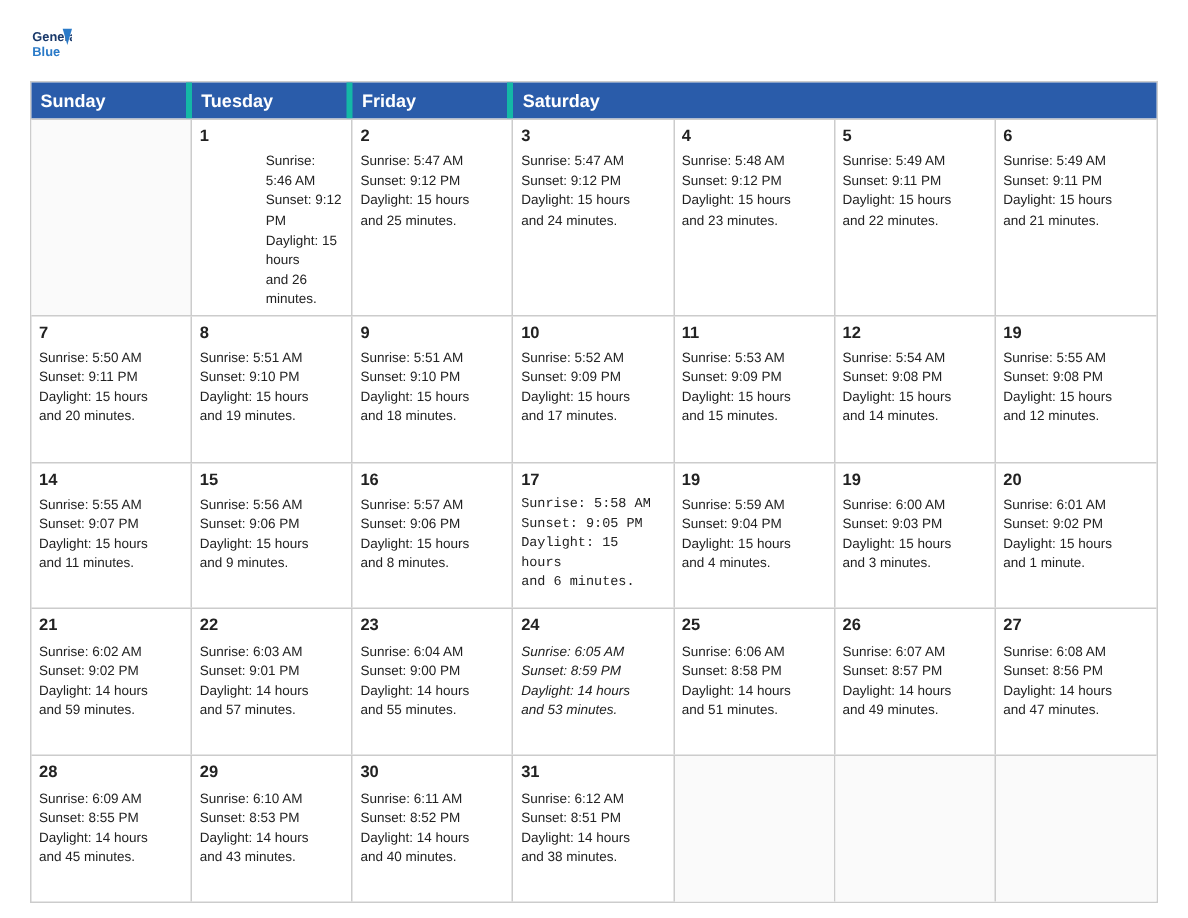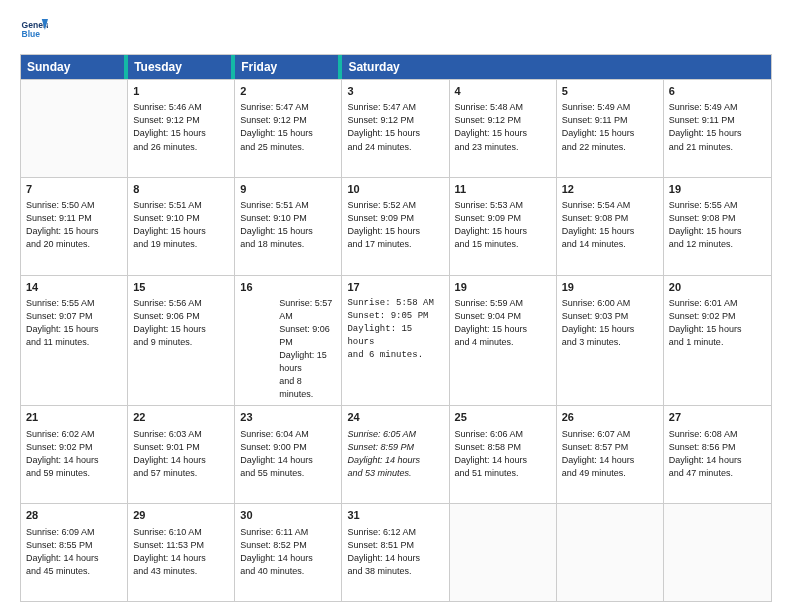--- a/index.html
+++ b/index.html
@@ -130,21 +130,21 @@
         <div class="cal-header-cell">Sunday</div>
         <div class="cal-header-cell">Tuesday</div>
         <div class="cal-header-cell">Friday</div>
         <div class="cal-header-cell">Saturday</div>
       </div>
     <div class="cal-body" id="cal-body">
         <div class="cal-week">
           <div class="cal-cell empty"></div>
           <div class="cal-cell">
             <span class="day-num">1</span>
-            <div class="cal-cell-text" style="white-space: pre-line;">Sunrise: 5:46 AM
+            <div class="cal-cell-text" style="white-space: pre-line; margin-left: 44px;">Sunrise: 5:46 AM
 Sunset: 9:12 PM
 Daylight: 15 hours
 and 26 minutes.</div>
           </div>
           <div class="cal-cell">
             <span class="day-num">2</span>
             <div class="cal-cell-text" style="white-space: pre-line;">Sunrise: 5:47 AM
 Sunset: 9:12 PM
 Daylight: 15 hours
 and 25 minutes.</div>
@@ -239,21 +239,21 @@
           </div>
           <div class="cal-cell">
             <span class="day-num">15</span>
             <div class="cal-cell-text" style="white-space: pre-line;">Sunrise: 5:56 AM
 Sunset: 9:06 PM
 Daylight: 15 hours
 and 9 minutes.</div>
           </div>
           <div class="cal-cell">
             <span class="day-num">16</span>
-            <div class="cal-cell-text" style="white-space: pre-line; margin-left: 39px;">Sunrise: 5:57 AM
+            <div class="cal-cell-text" style="white-space: pre-line;">Sunrise: 5:57 AM
 Sunset: 9:06 PM
 Daylight: 15 hours
 and 8 minutes.</div>
           </div>
           <div class="cal-cell">
             <span class="day-num">17</span>
             <div class="cal-cell-text" style="white-space: pre-line; font-family: Liberation Mono, monospace;">Sunrise: 5:58 AM
 Sunset: 9:05 PM
 Daylight: 15 hours
 and 6 minutes.</div>
@@ -335,21 +335,21 @@
           <div class="cal-cell">
             <span class="day-num">28</span>
             <div class="cal-cell-text" style="white-space: pre-line;">Sunrise: 6:09 AM
 Sunset: 8:55 PM
 Daylight: 14 hours
 and 45 minutes.</div>
           </div>
           <div class="cal-cell">
             <span class="day-num">29</span>
             <div class="cal-cell-text" style="white-space: pre-line;">Sunrise: 6:10 AM
-Sunset: 11:53 PM
+Sunset: 8:53 PM
 Daylight: 14 hours
 and 43 minutes.</div>
           </div>
           <div class="cal-cell">
             <span class="day-num">30</span>
             <div class="cal-cell-text" style="white-space: pre-line;">Sunrise: 6:11 AM
 Sunset: 8:52 PM
 Daylight: 14 hours
 and 40 minutes.</div>
           </div>

